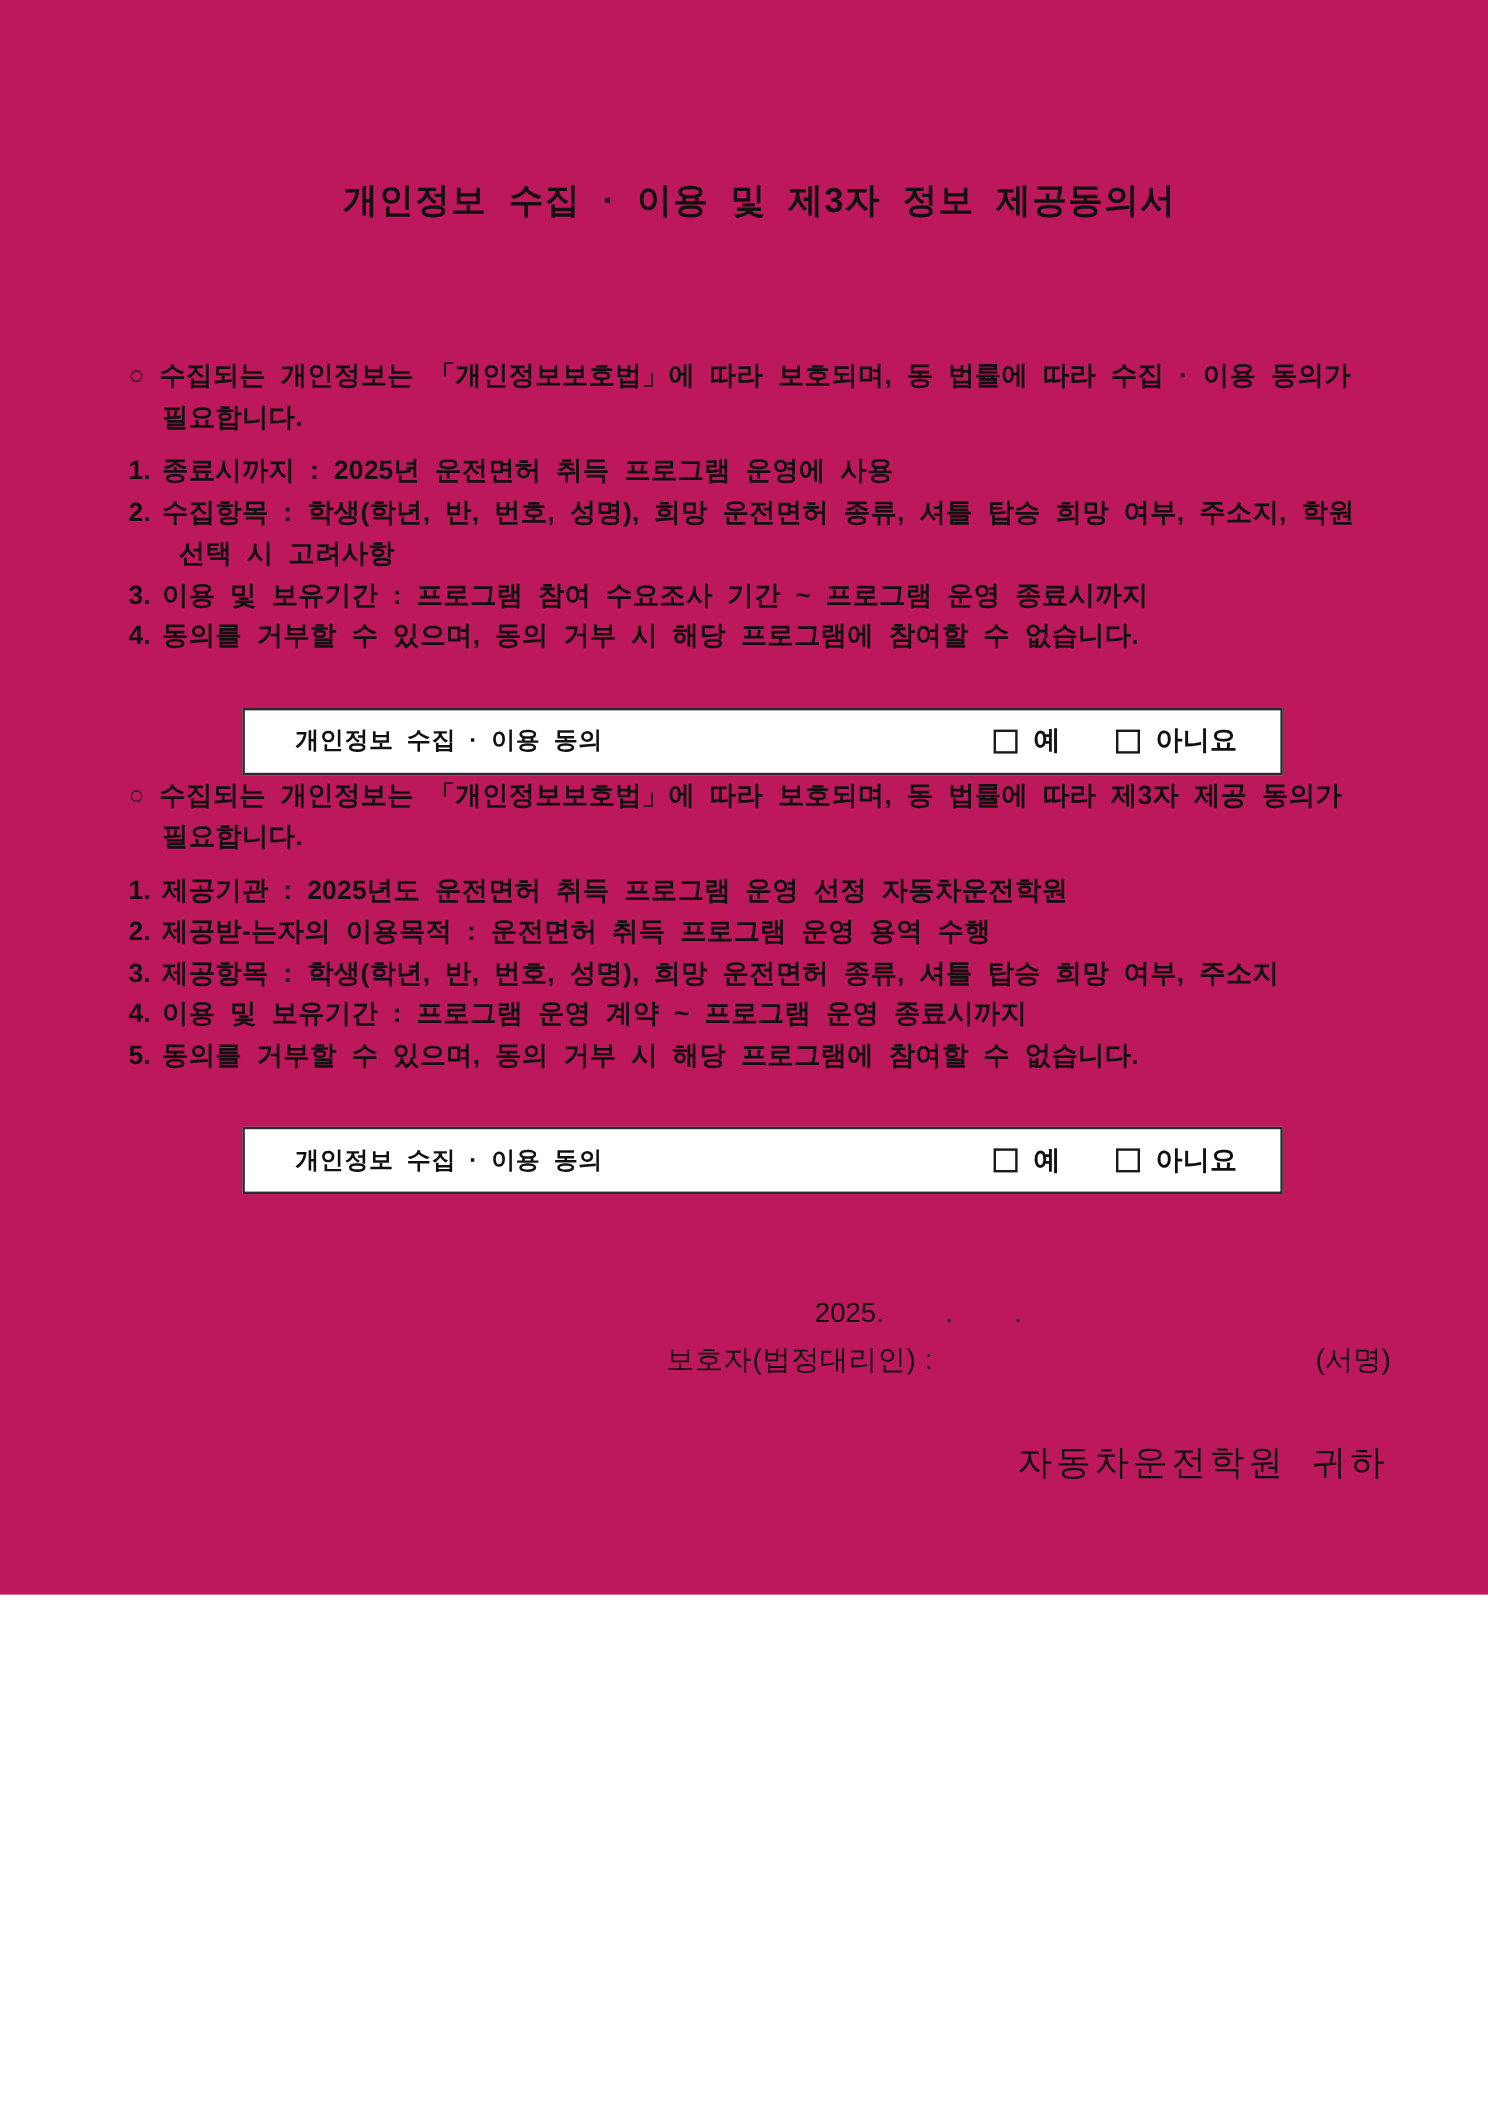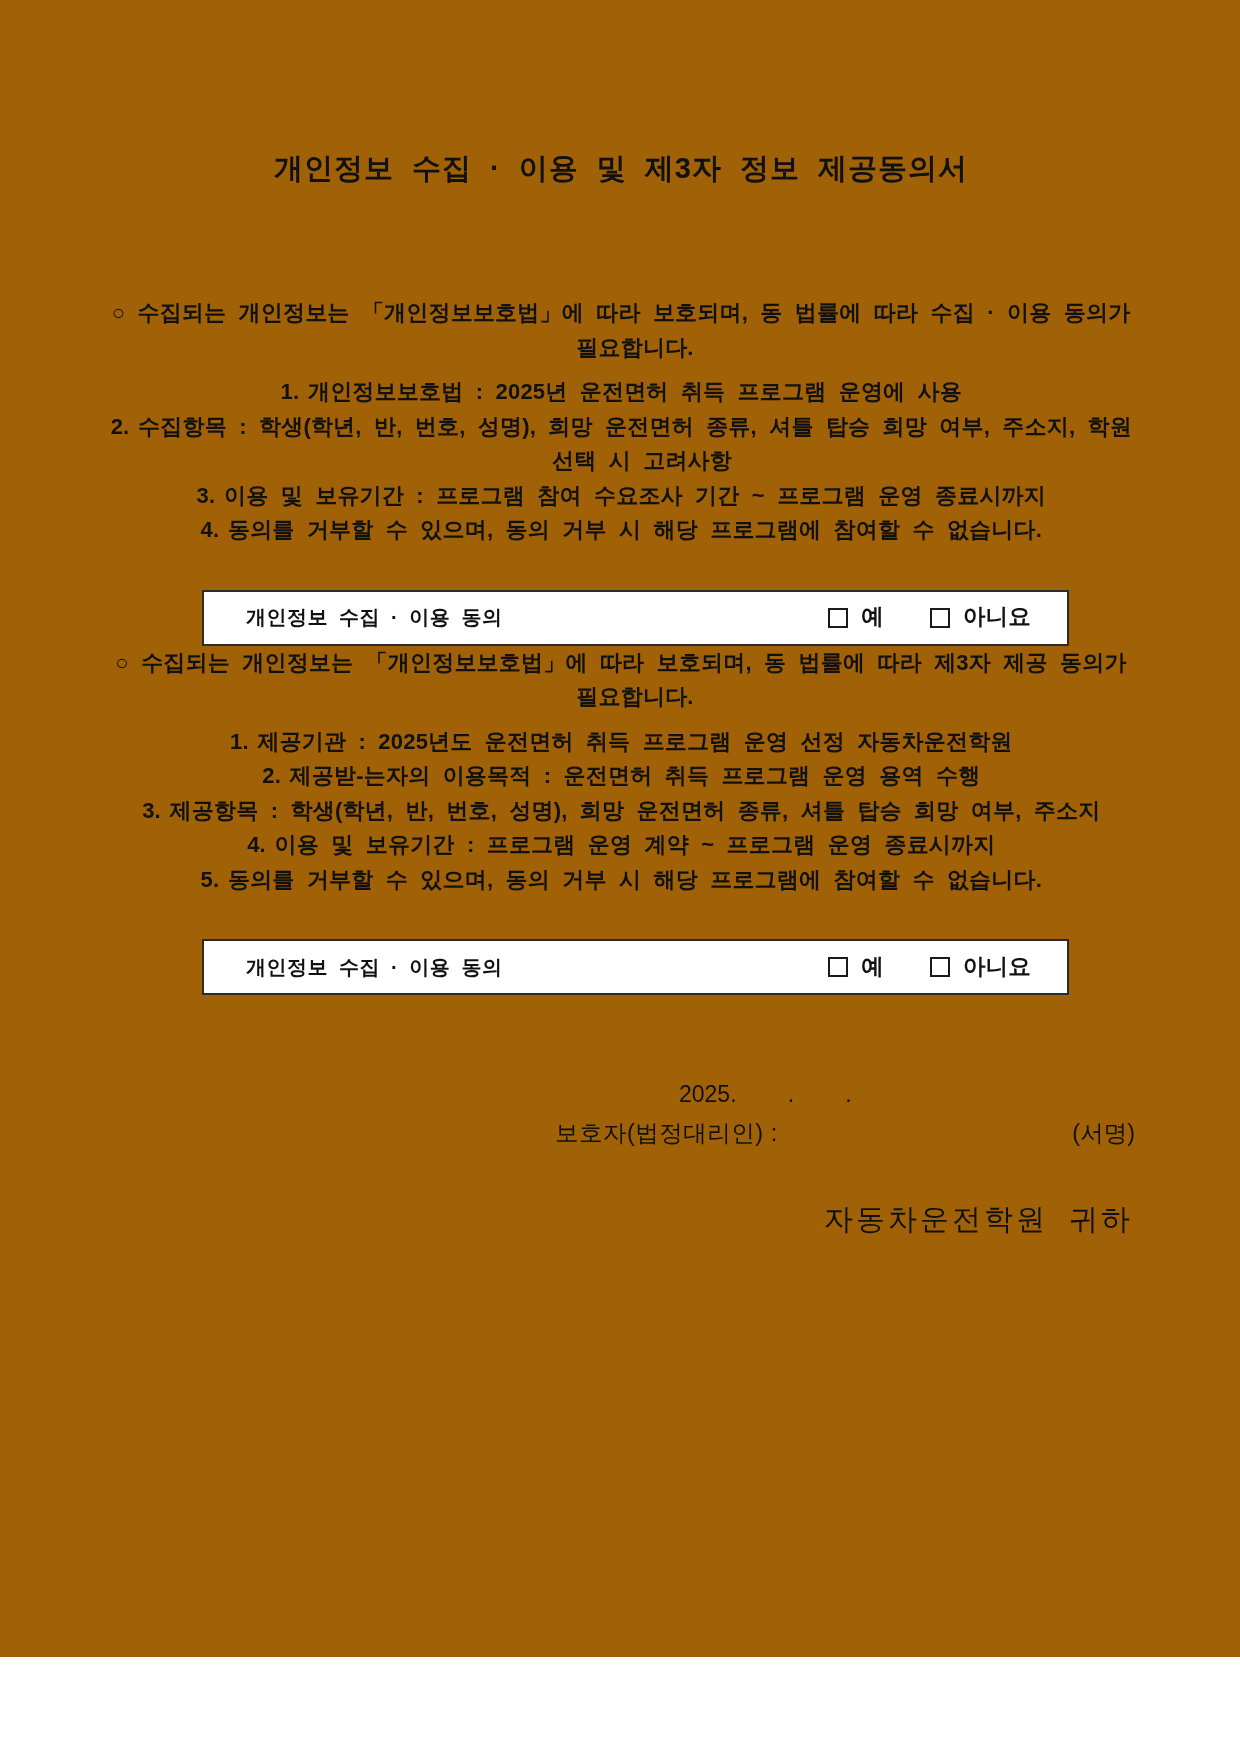--- a/index.html
+++ b/index.html
@@ -1,43 +1,42 @@
 <!DOCTYPE html>
 <html><head>
 <meta charset="utf-8">
 <style>
   html, body { margin: 0; padding: 0; background: #ffffff; }
   .page {
     position: relative;
     width: 1240px;
-    height: 1657px;
+    height: 1329px;
     margin: 0 auto;
-    background: #a16207;
+    background: #be185d;
     color: #111111;
     font-family: "Liberation Sans", sans-serif;
     box-sizing: border-box;
-    padding: 148px 105px 0 107px;
+    padding: 148px 81px 0 107px;
     overflow: hidden;
   }
   .doc-title {
     margin: 0;
     text-align: center;
     font-size: 29px;
     line-height: 40px;
     font-weight: 700;
     letter-spacing: 1px;
     word-spacing: 9px;
   }
   .section {
     font-size: 22px;
     font-weight: 700;
     line-height: 34.5px;
     letter-spacing: 0.2px;
     word-spacing: 6px;
-    text-align: center;
   }
   .sec1 { margin-top: 108px; }
   .sec2 { }
   .intro-cont { margin-left: 28px; }
   .items { margin-top: 10px; }
   .item-num { display: inline-block; min-width: 20px; margin-right: 8px; font-weight: 700; }
   .item-cont { margin-left: 42px; }
   .consent-box {
     margin-top: 42px;
     margin-left: 95px;
@@ -107,21 +106,21 @@
 
 <div class="page">
 
   <h1 class="doc-title">개인정보 수집 · 이용 및 제3자 정보 제공동의서</h1>
 
   <div class="section sec1">
     <div>○ 수집되는 개인정보는 「개인정보보호법」에 따라 보호되며, 동 법률에 따라 수집 · 이용 동의가</div>
     <div class="intro-cont">필요합니다.</div>
     <div class="items">
       <div>
-        <span class="item-num">1.</span><span>개인정보보호법 : 2025년 운전면허 취득 프로그램 운영에 사용</span>
+        <span class="item-num">1.</span><span>종료시까지 : 2025년 운전면허 취득 프로그램 운영에 사용</span>
       </div>
       <div>
         <span class="item-num">2.</span><span>수집항목 : 학생(학년, 반, 번호, 성명), 희망 운전면허 종류, 셔틀 탑승 희망 여부, 주소지, 학원</span>
       </div>
       <div class="item-cont">선택 시 고려사항</div>
       <div>
         <span class="item-num">3.</span><span>이용 및 보유기간 : 프로그램 참여 수요조사 기간 ~ 프로그램 운영 종료시까지</span>
       </div>
       <div>
         <span class="item-num">4.</span><span>동의를 거부할 수 있으며, 동의 거부 시 해당 프로그램에 참여할 수 없습니다.</span>

